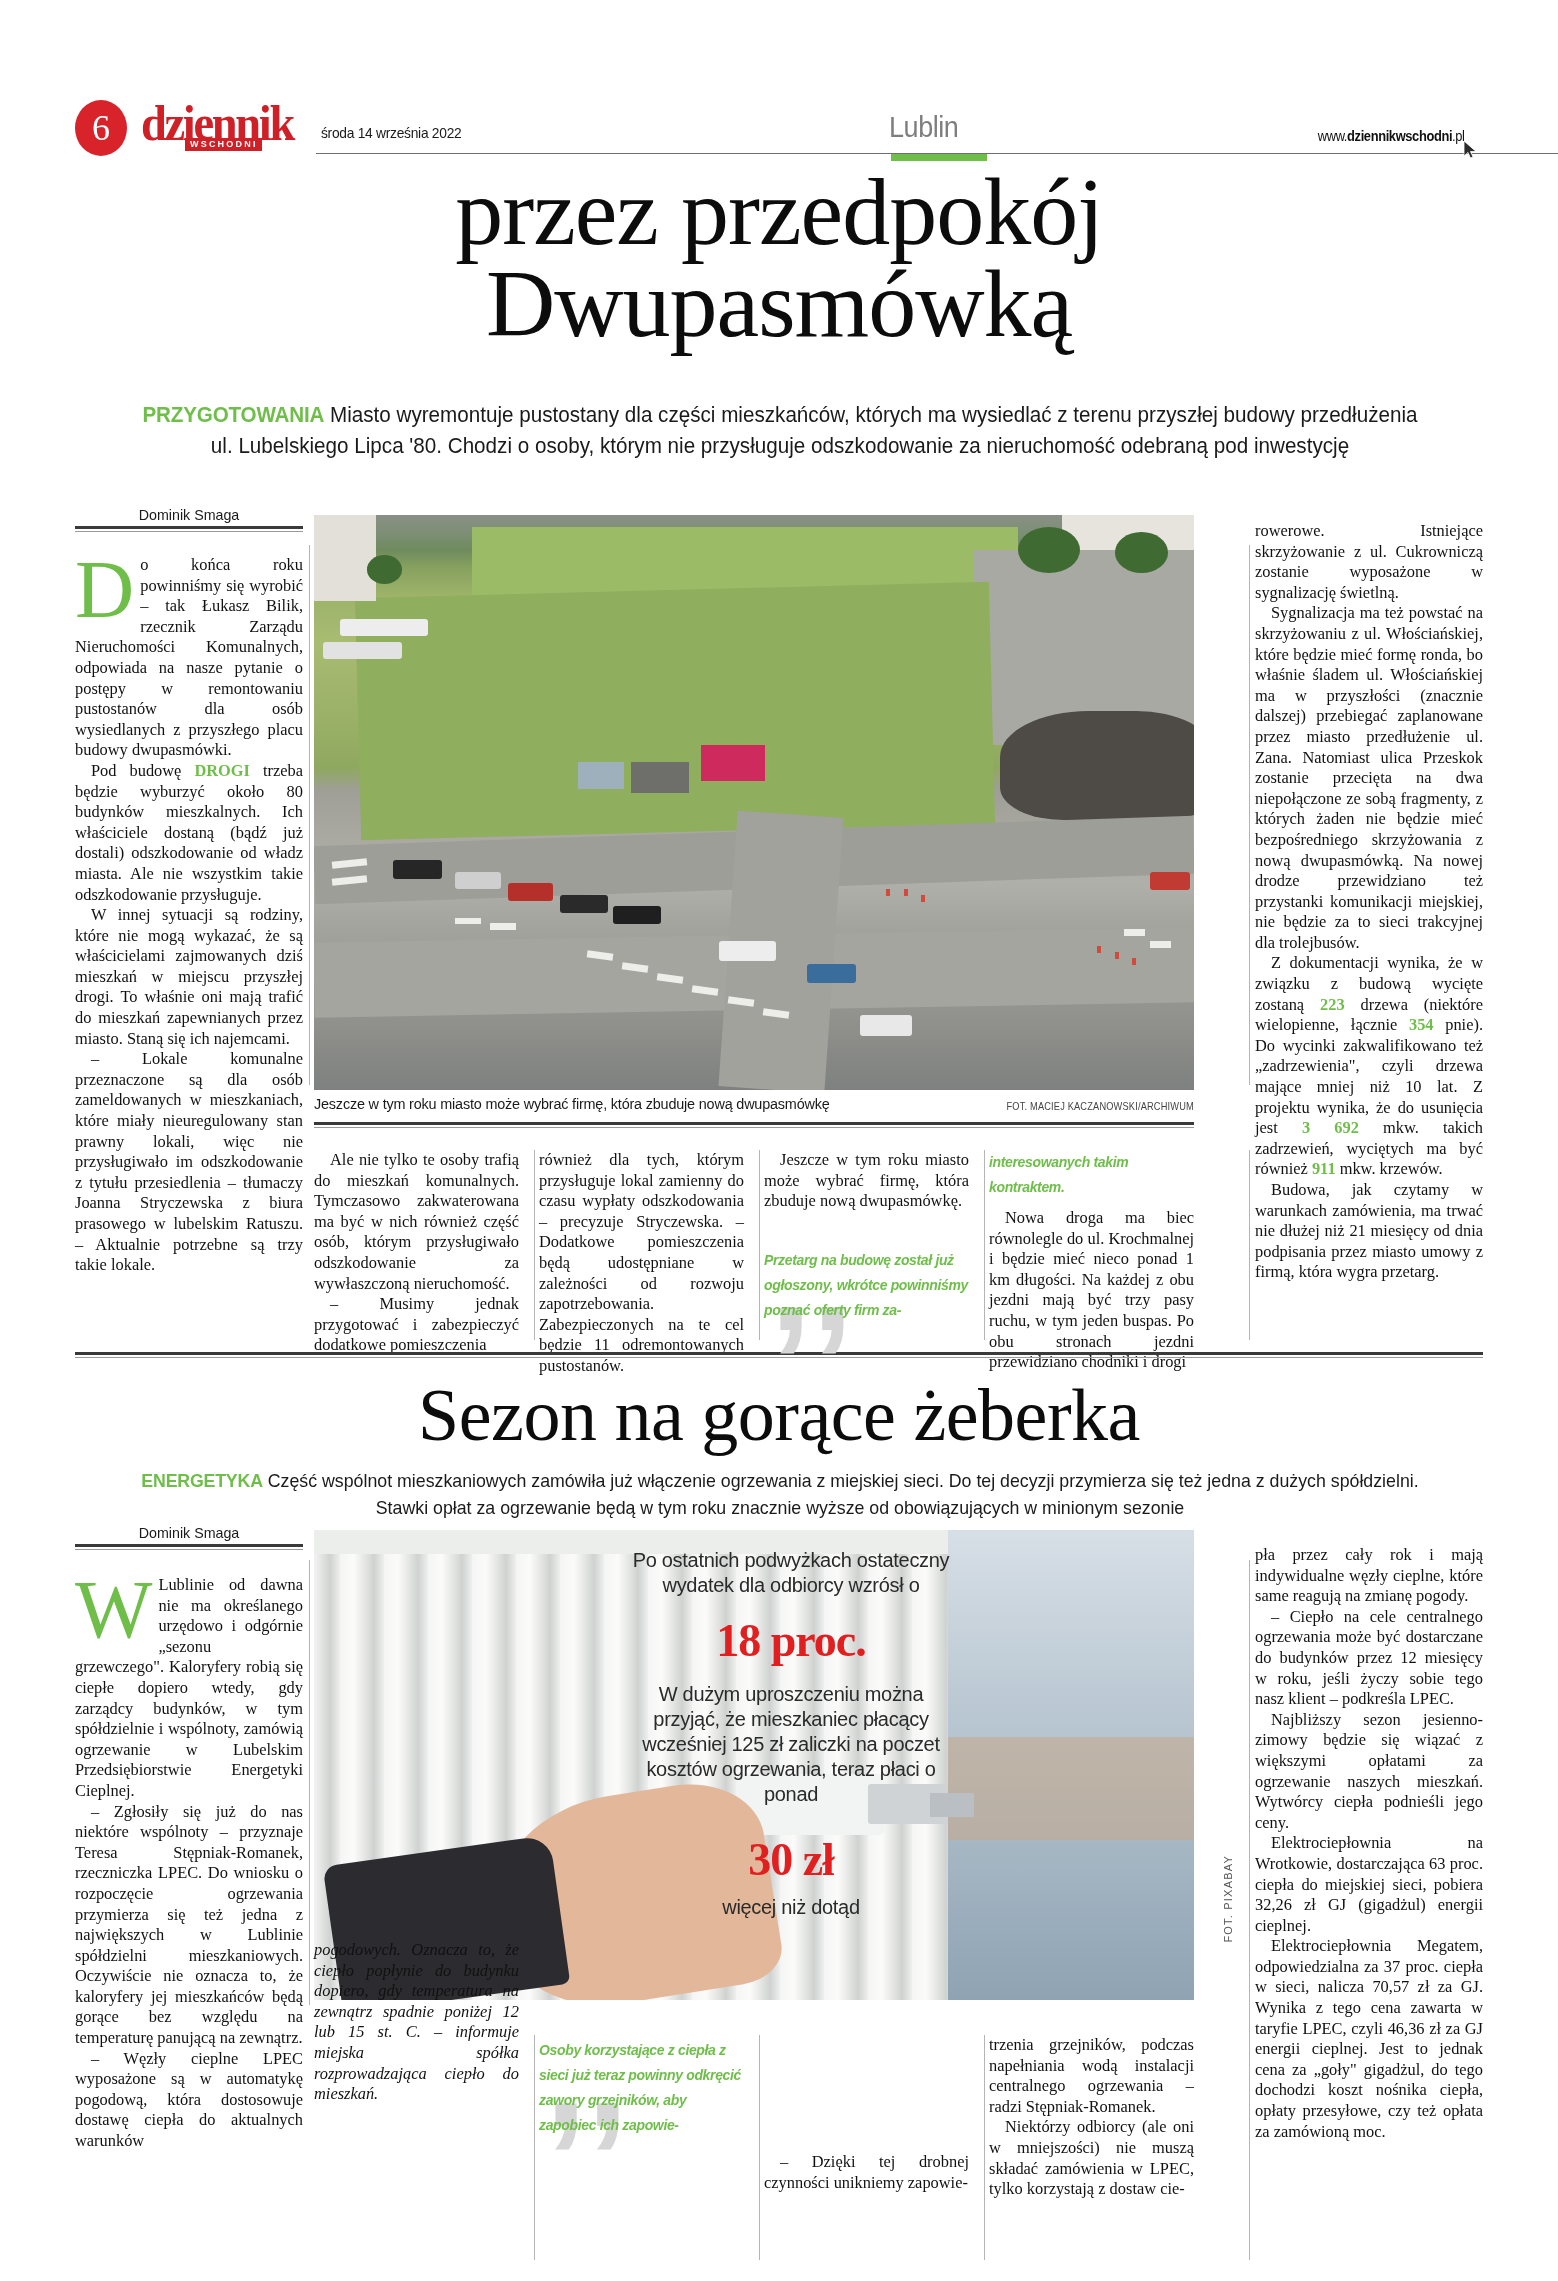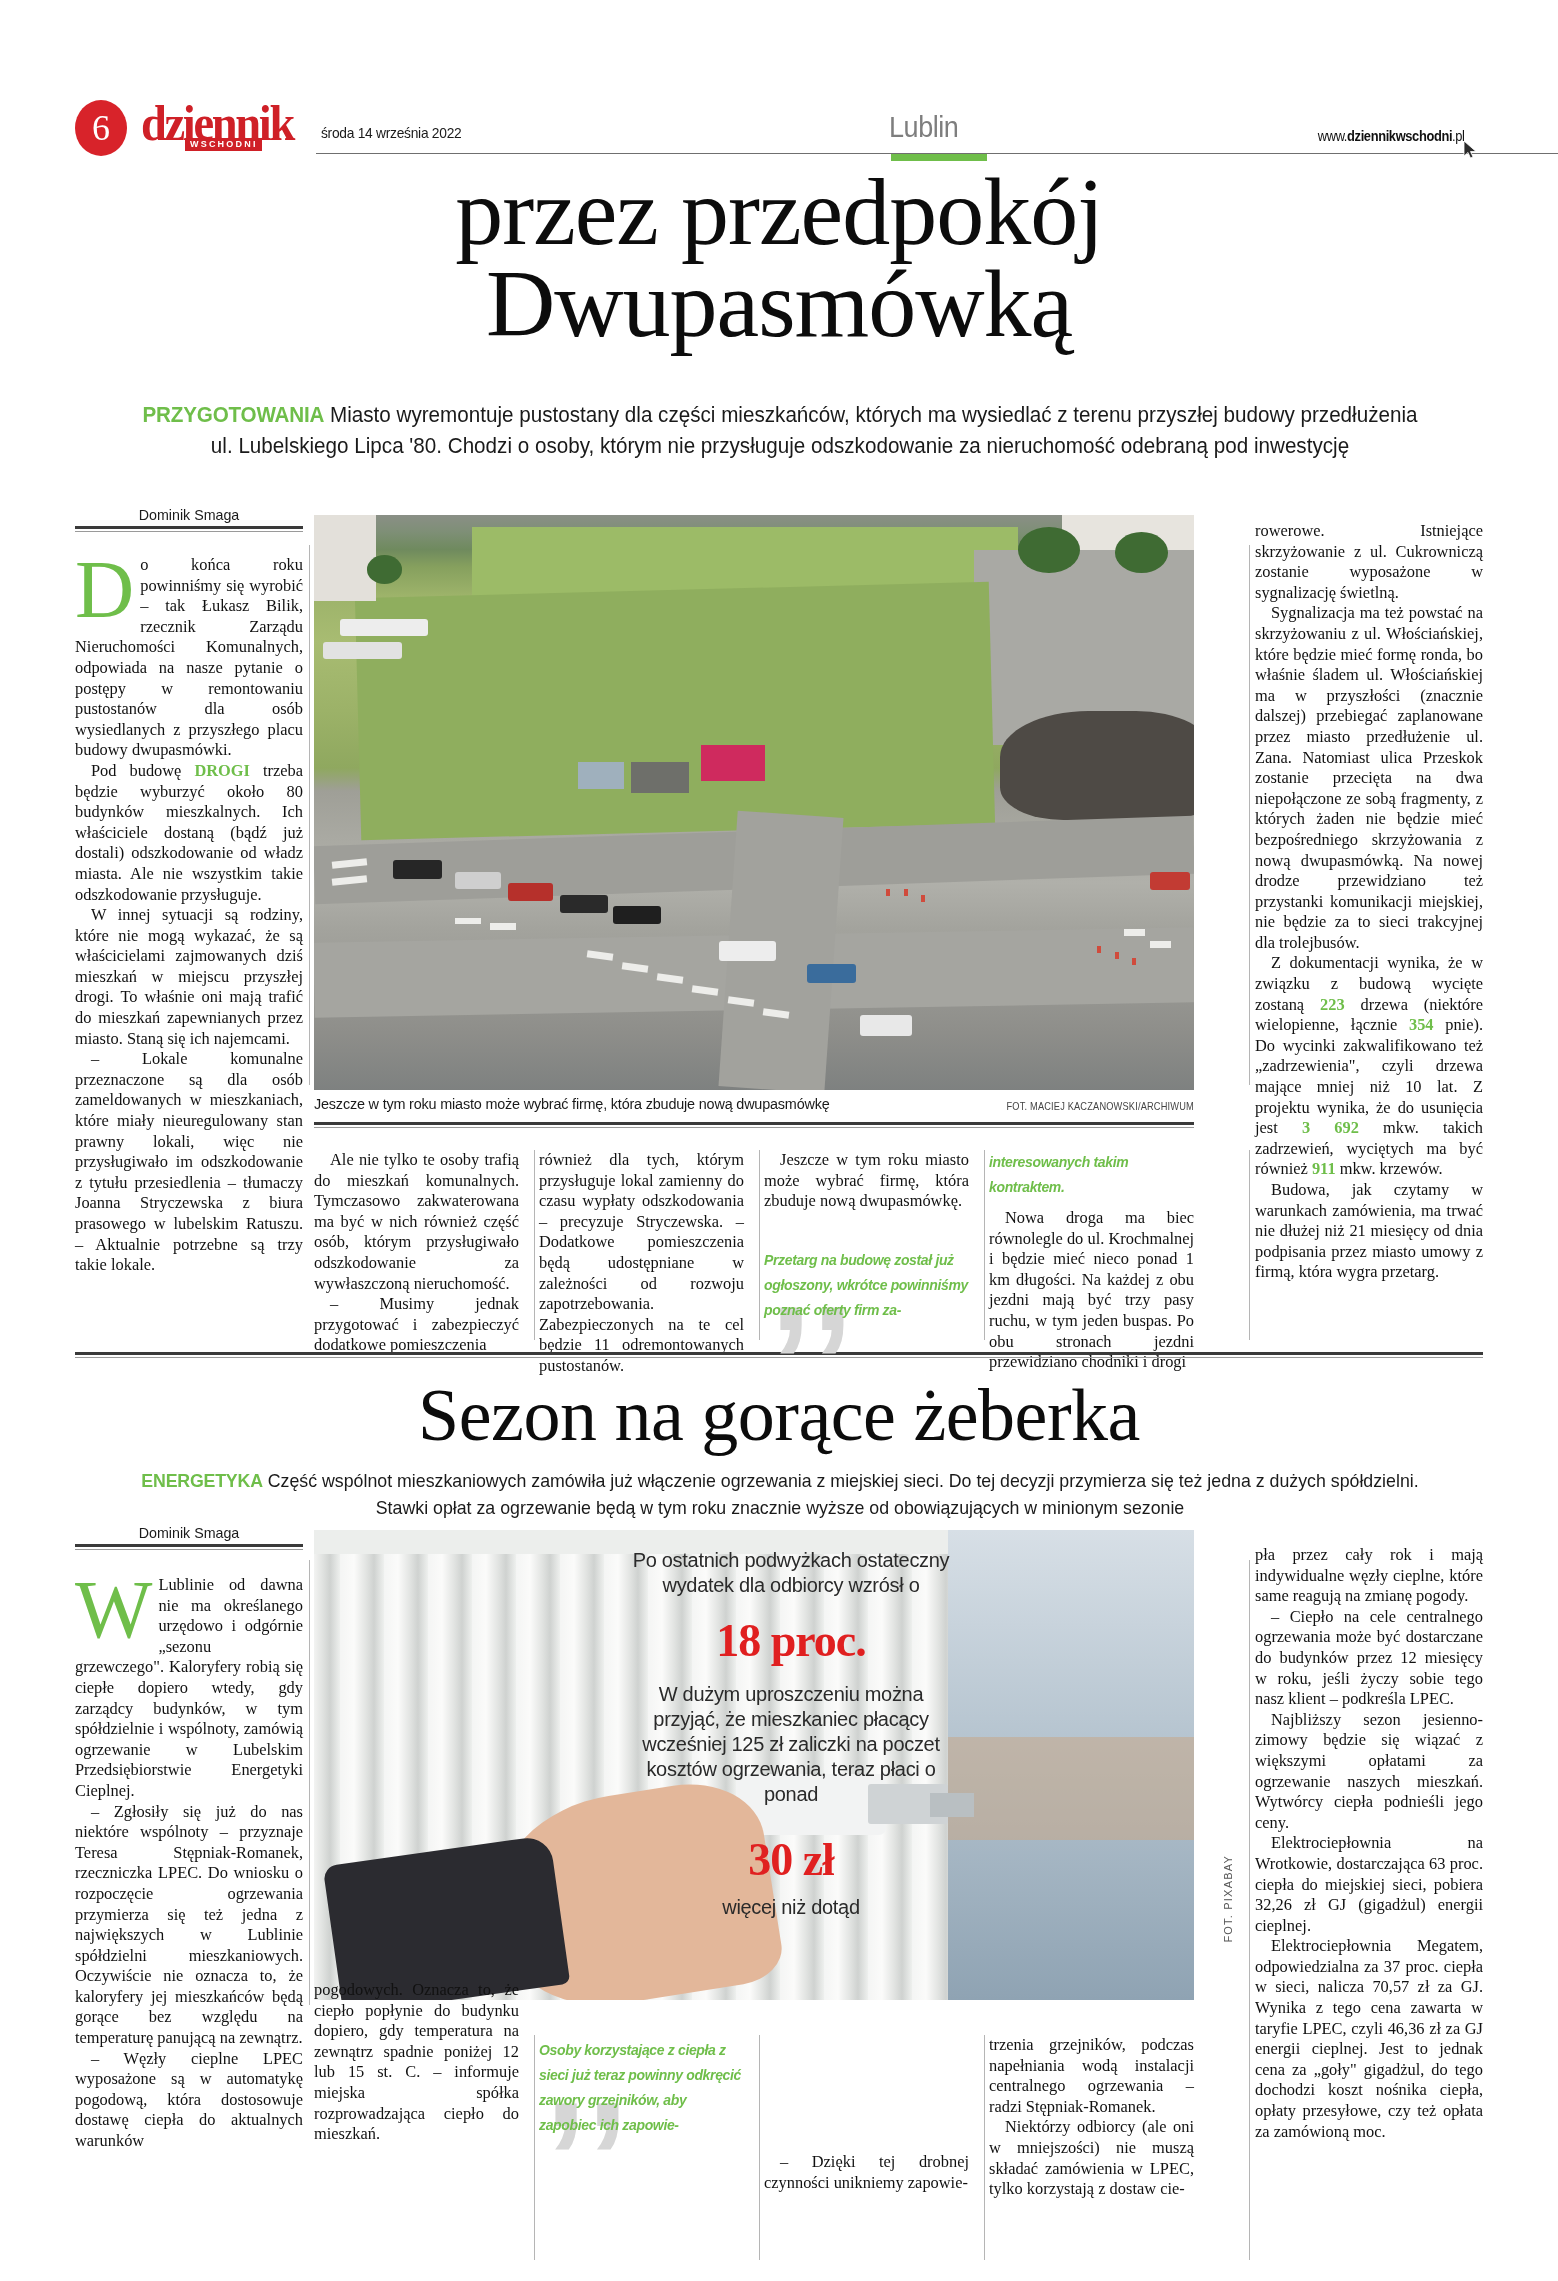--- a/index.html
+++ b/index.html
@@ -301,21 +301,21 @@
   <div class="photo2-overlay">
     <div class="ov-txt">Po ostatnich podwyżkach ostateczny wydatek dla odbiorcy wzrósł o</div>
     <div class="ov-big" style="margin:16px 0 14px;">18 proc.</div>
     <div class="ov-txt">W dużym uproszczeniu można przyjąć, że mieszkaniec płacący wcześniej 125 zł zaliczki na poczet kosztów ogrzewania, teraz płaci o ponad</div>
     <div class="ov-big" style="margin:26px 0 8px;">30 zł</div>
     <div class="ov-txt">więcej niż dotąd</div>
   </div>
 
   <div class="fot-vert">FOT. PIXABAY</div>
 
-  <div class="col" style="left:314px;top:1980px;width:205px;">
+  <div class="col" style="left:314px;top:1940px;width:205px;font-style:italic;">
     <p class="noind">pogodowych. Oznacza to, że ciepło popłynie do budynku dopiero, gdy temperatura na zewnątrz spadnie poniżej 12 lub 15 st. C. – informuje miejska spółka rozprowadzająca ciepło do mieszkań.</p>
   </div>
 
   <div class="pq-mark" style="left:545px;top:2024px;">,,</div>
   <div class="pq" style="left:539px;top:2038px;width:205px;">Osoby korzystające z ciepła z sieci już teraz powinny odkręcić zawory grzejników, aby zapobiec ich zapowie-</div>
 
   <div class="col" style="left:764px;top:2152px;width:205px;">
     <p>– Dzięki tej drobnej czynności unikniemy zapowie-</p>
   </div>
 

